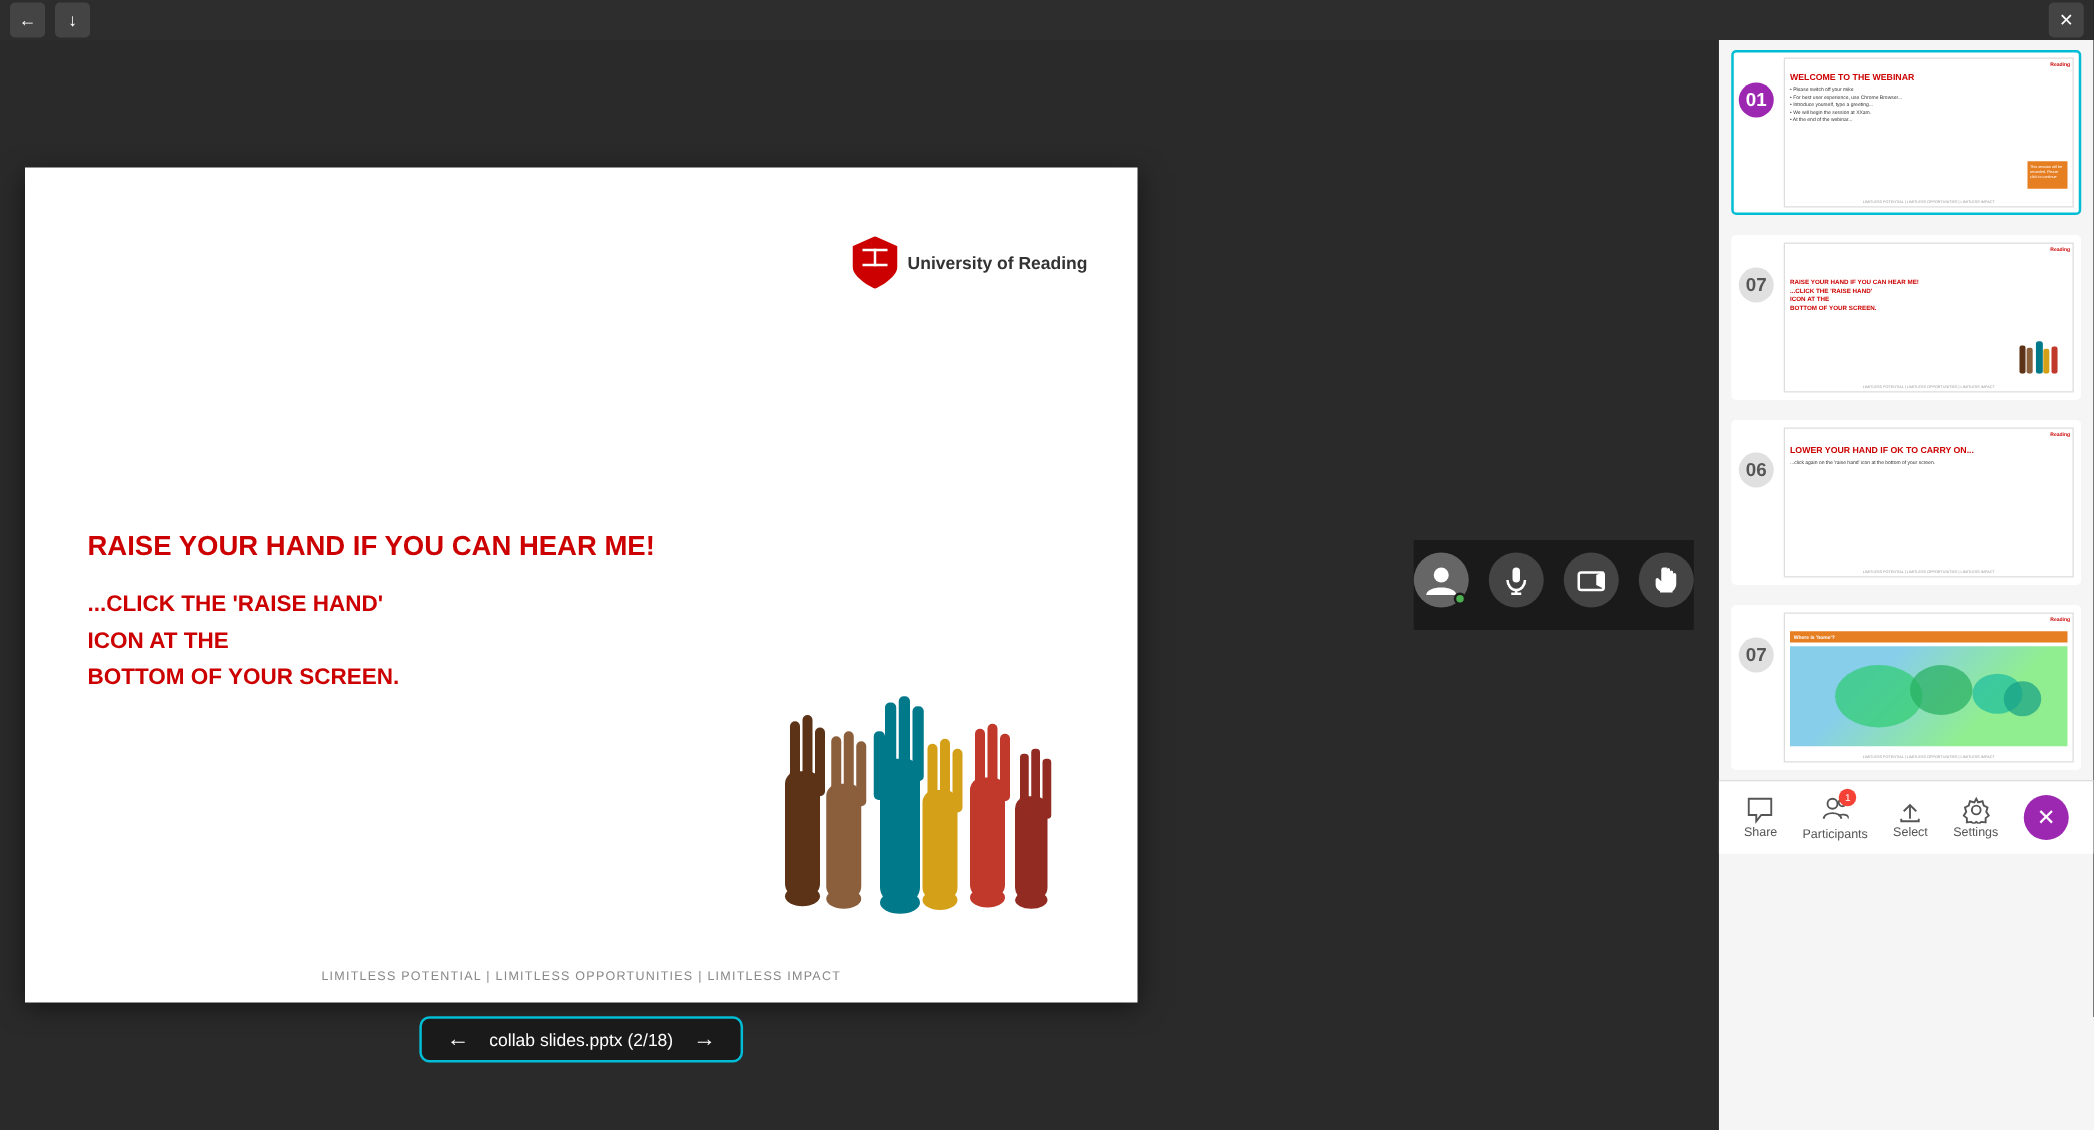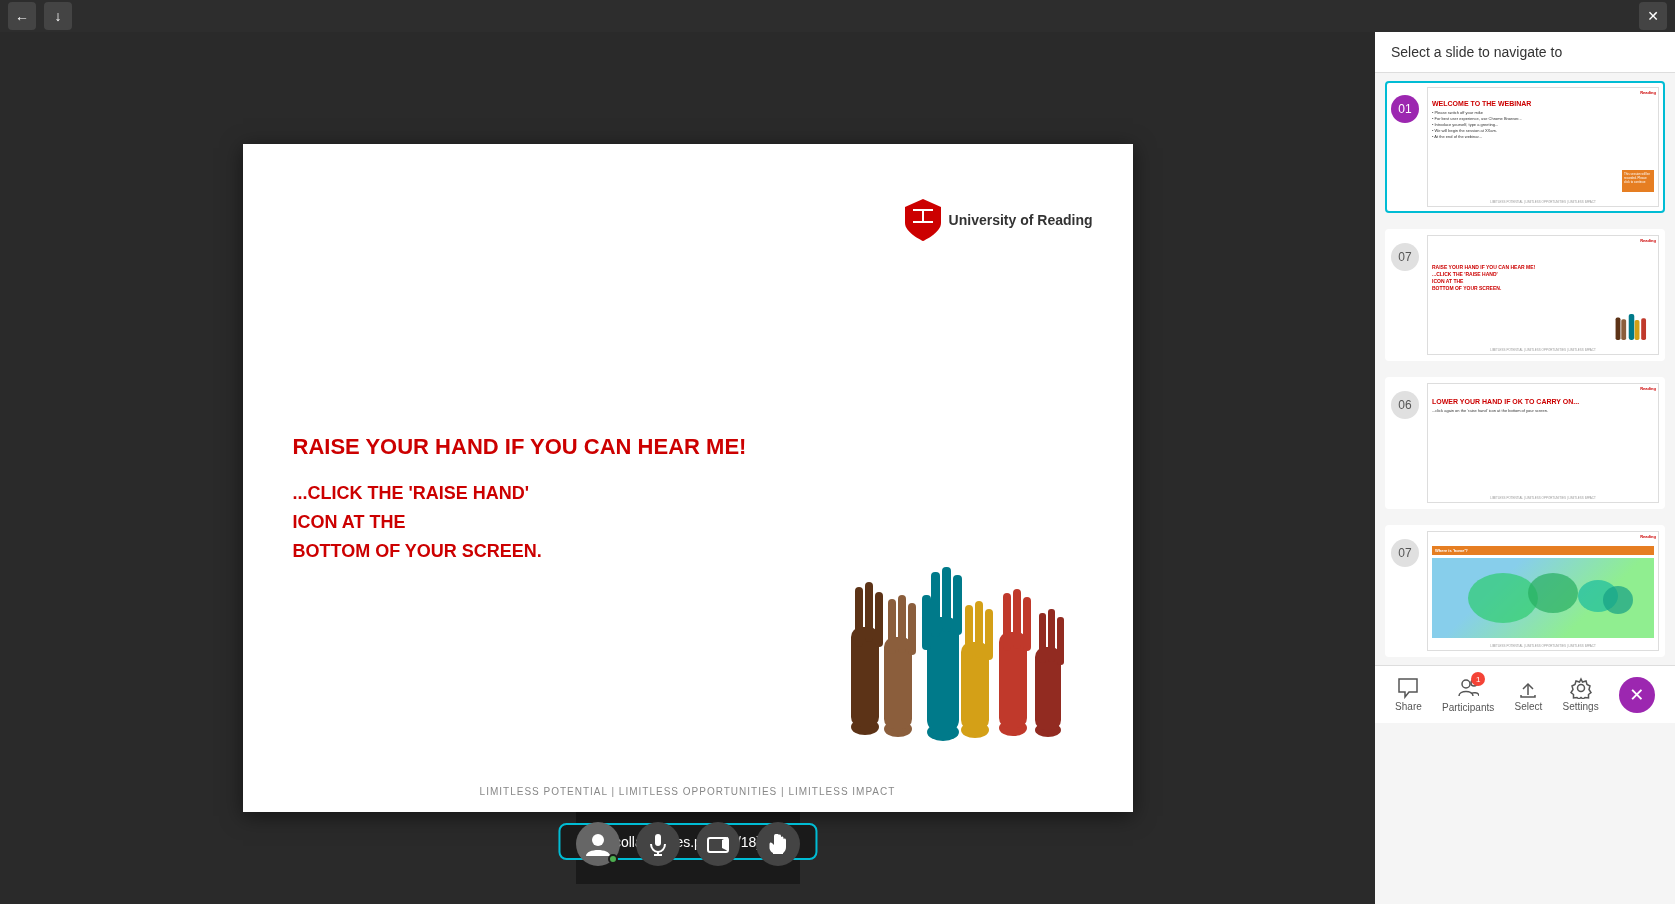--- a/index.html
+++ b/index.html
@@ -43,23 +43,23 @@
     .main-area {
       display: flex;
       flex: 1;
       overflow: hidden;
     }
 
     
     .slide-area {
       flex: 1;
       display: flex;
-      flex-direction: column;
-      align-items: center;
-      justify-content: flex-end;
+      flex-direction: row;
+      align-items: center;
+      justify-content: space-between;
       background: #2a2a2a;
       position: relative;
       padding: 20px;
     }
 
     .slide-container {
       background: white;
       width: 890px;
       height: 668px;
       position: relative;
@@ -227,25 +227,25 @@
     }
 
     .slide-num {
       width: 28px;
       height: 28px;
       border-radius: 50%;
       background: #e0e0e0;
       display: flex;
       align-items: center;
       justify-content: center;
-      font-size: 12px;
-      font-weight: normal;
+      font-size: 15px;
+      font-weight: bold;
       color: #555;
       flex-shrink: 0;
-      margin-top: 8px;
+      margin-top: 20px;
     }
     .slide-num.active {
       background: #9c27b0;
       color: white;
     }
 
     .slide-preview {
       flex: 1;
       height: 120px;
       background: white;
@@ -458,21 +458,20 @@
       <div class="toolbar-btn">
 
         <svg width="24" height="24" viewBox="0 0 24 24" fill="white">
           <path d="M10 2 C10 2 8 2 8 4 L8 13 L6 11 C5 10 3.5 10.5 3.5 12 L3.5 16 C3.5 16 3.5 19 7 21 L7 22 L17 22 L17 21 C17 21 20 19 20 15 L20 8 C20 6.5 18.5 6 17.5 7 L17.5 6 C17.5 4.5 16 4 15 5 L15 4 C15 2.5 13.5 2 12.5 3 L12.5 2 C12.5 2 10 2 10 2 Z" fill="white"></path>
         </svg>
       </div>
     </div>
   </div>
 
   <div class="right-panel">
-    <div class="panel-header">Select a slide to navigate to</div>
 
     <div class="slide-thumb active">
       <div class="slide-num active">01</div>
       <div class="slide-preview preview-1">
         <div class="p-logo" style="position:absolute;top:2px;right:2px;font-size:4px;color:#cc0000;font-weight:bold;">Reading</div>
         <div class="p-title" style="color:#cc0000;font-size:7px;font-weight:bold;padding:12px 4px 2px;line-height:1.2;">WELCOME TO THE WEBINAR</div>
         <div class="p-bullets" style="font-size:4px;color:#333;padding:0 4px;line-height:1.5;">
           • Please switch off your mike<br>
           • For best user experience, use Chrome Browser...<br>
           • Introduce yourself, type a greeting...<br>

